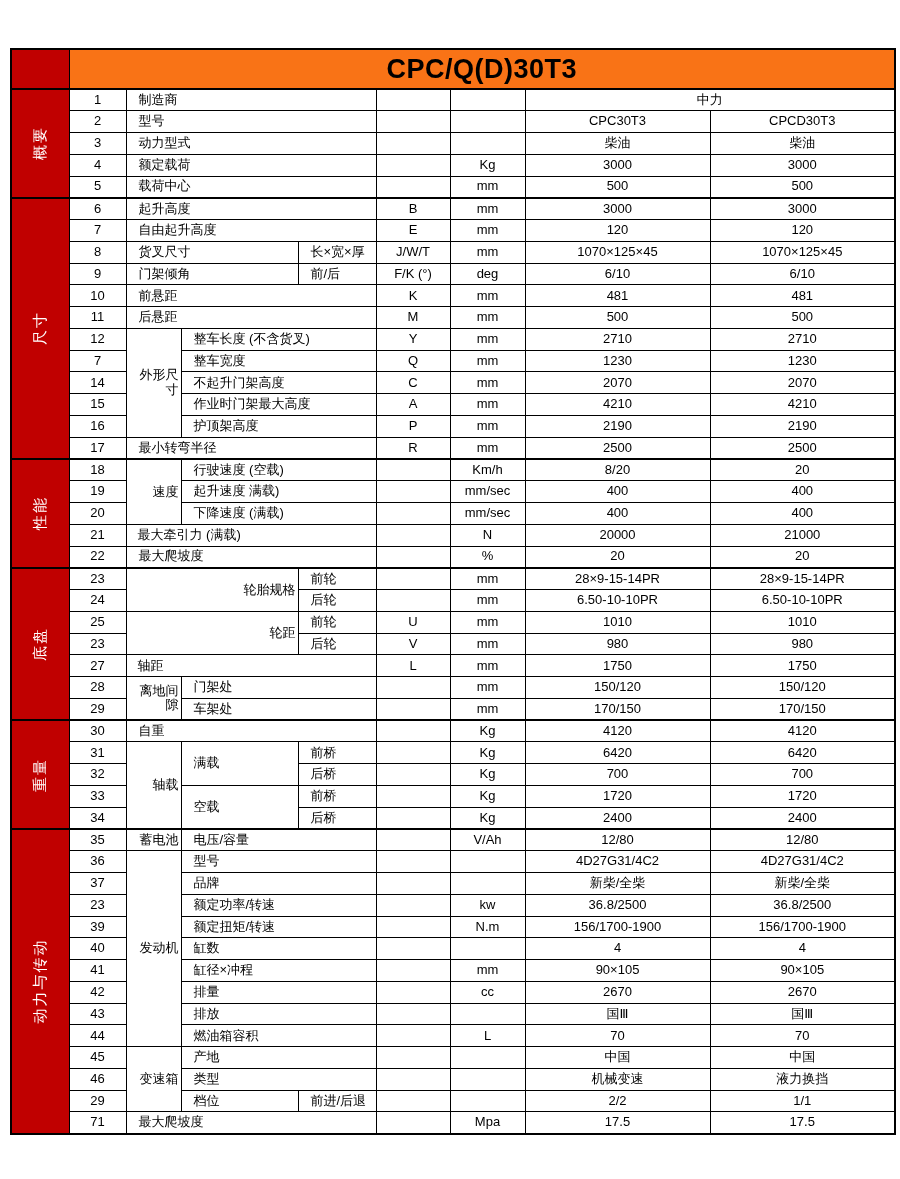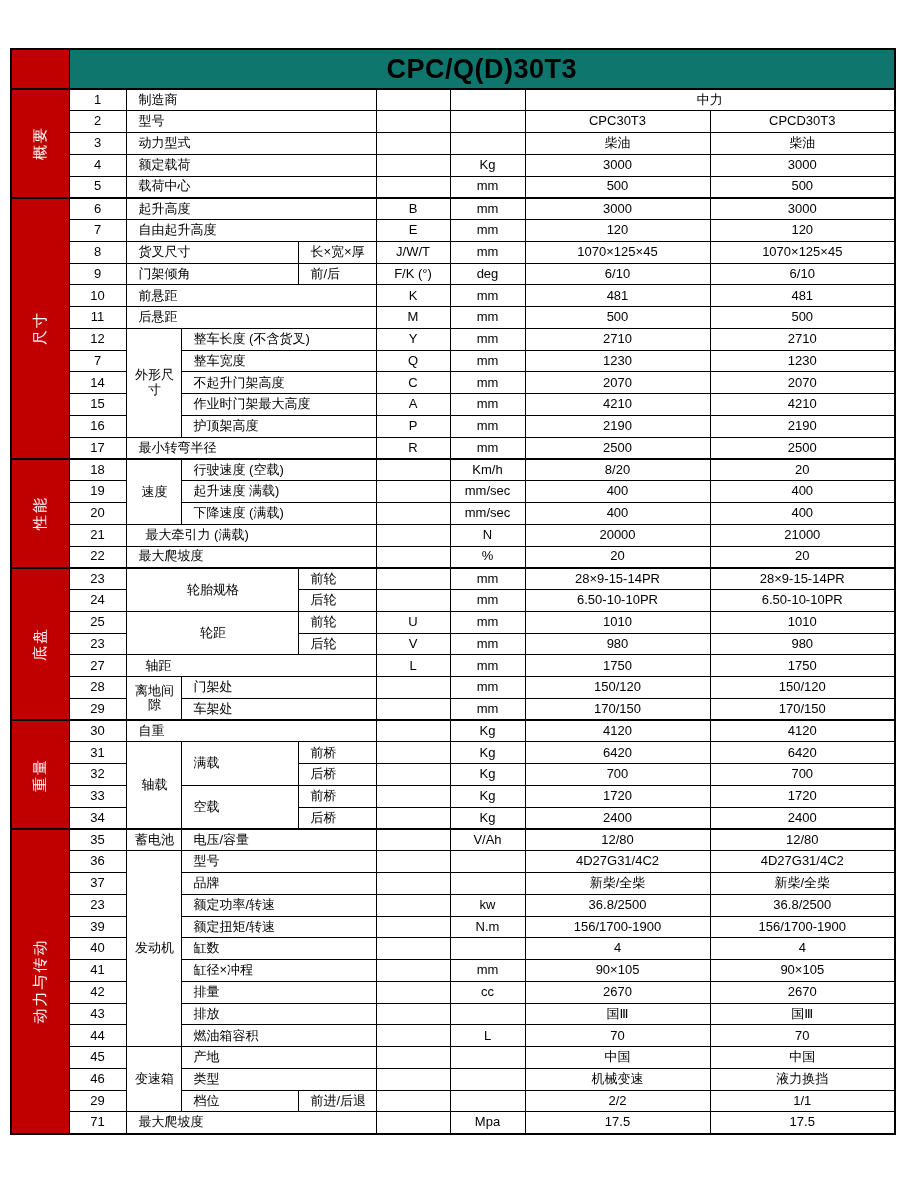--- a/index.html
+++ b/index.html
@@ -3,30 +3,30 @@
 <meta charset="utf-8">
 <style>
   html,body{margin:0;padding:0;width:900px;height:1179px;background:#ffffff;
     font-family:"Liberation Sans","DejaVu Sans",sans-serif;color:#000;}
   .sheet{position:absolute;left:10px;top:48px;}
   table{border-collapse:collapse;table-layout:fixed;width:884px;border:2px solid #000;}
   td{border:1px solid #000;font-size:13px;padding:0 2px;vertical-align:middle;
      overflow:hidden;white-space:nowrap;line-height:1.12;}
   tr.r{height:21.77px;}
   tr.title-row{height:40px;}
-  td.title{background:#0f766e;font-weight:700;font-size:27px;text-align:center;letter-spacing:.5px;}
+  td.title{background:#f97316;font-weight:700;font-size:27px;text-align:center;letter-spacing:.5px;}
   td.corner{background:#c00000;}
   td.side{background:#c00000;position:relative;}
   .vtext{position:absolute;top:50%;left:50%;transform:translate(-50%,-50%) rotate(-90deg);
      color:#fff;font-size:15px;white-space:nowrap;letter-spacing:2px;}
   td.num{text-align:center;}
   td.name{text-align:left;padding-left:12px;}
-  td.group{text-align:center;padding-left:4px;white-space:normal;}
+  td.group{text-align:right;padding-left:4px;white-space:normal;}
   td.c{text-align:center;}
-  td.ind{padding-left:19px;}
+  td.ind{padding-left:11px;}
   tr.sec td{border-top:2px solid #000;}
 </style>
 </head>
 <body>
 
 <div class="sheet">
   <table>
     <colgroup>
       <col style="width:58px">
         <col style="width:57px">

